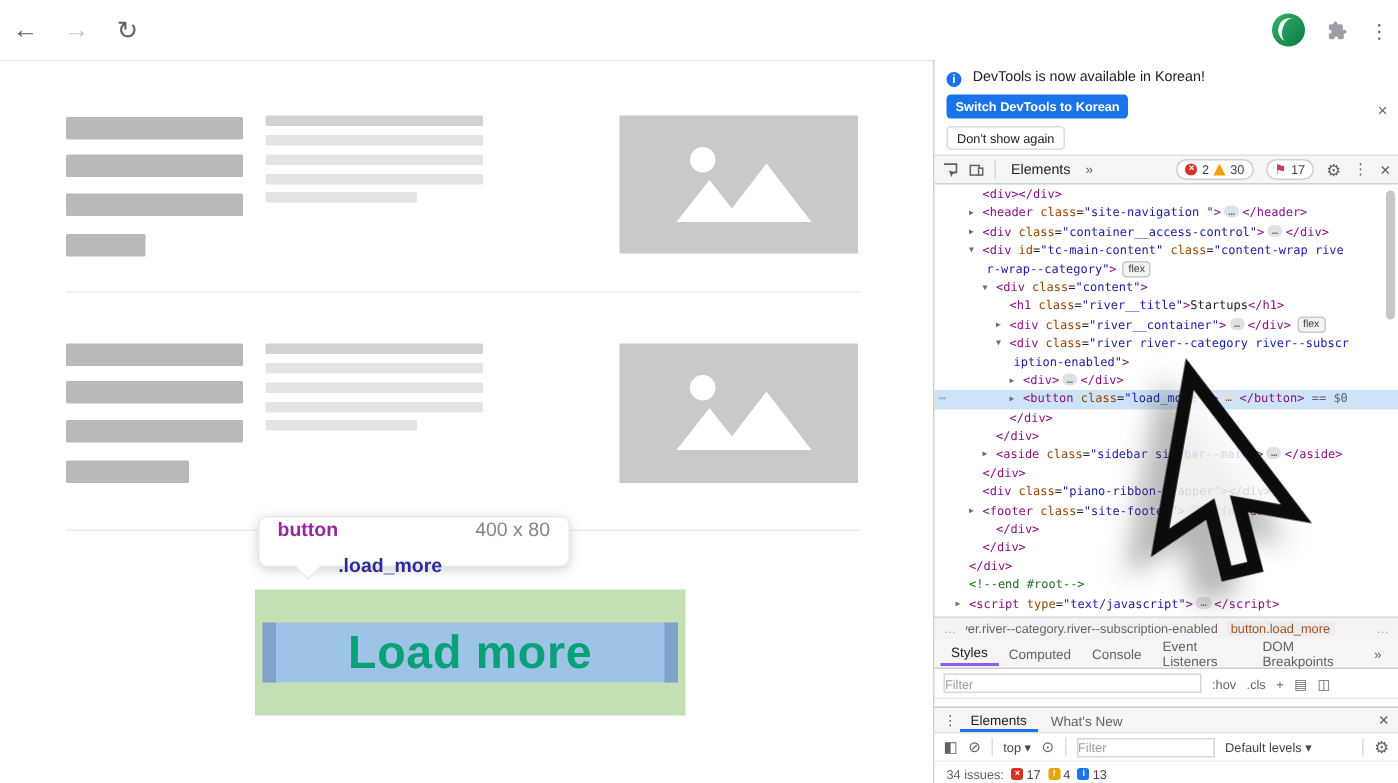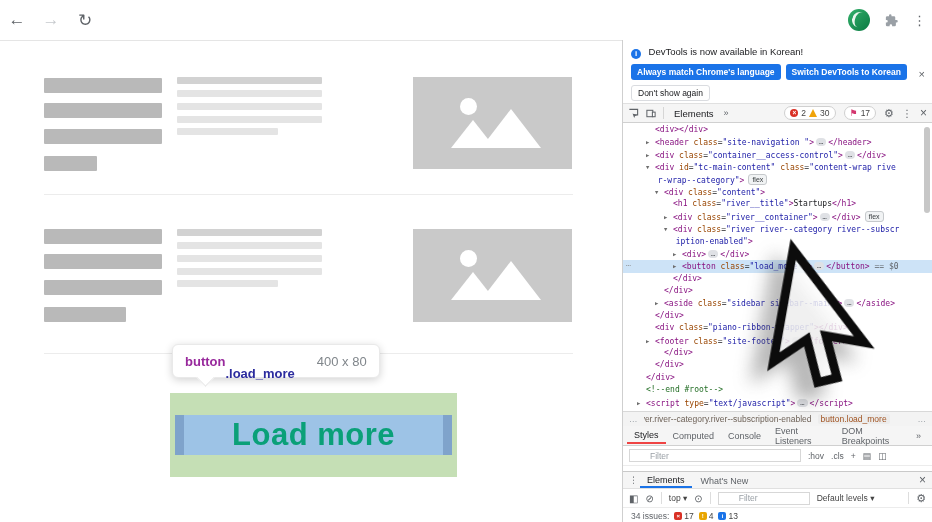--- a/index.html
+++ b/index.html
@@ -38,21 +38,21 @@
   .sk-img{position:absolute;left:413px;width:159px;background:#c9c9c9;}
   .sk-sun{position:absolute;left:47px;top:21px;width:17px;height:17px;border-radius:50%;background:#fff;}
   .sk-mt1{position:absolute;left:38px;top:43px;width:0;height:0;
     border-left:22px solid transparent;border-right:22px solid transparent;border-bottom:28px solid #fff;}
   .sk-mt2{position:absolute;left:68px;top:32px;width:0;height:0;
     border-left:30px solid transparent;border-right:30px solid transparent;border-bottom:39px solid #fff;}
   .divider{position:absolute;left:44px;width:529px;height:1px;background:#ececec;}
 
   
   .tip{position:absolute;left:172px;top:303px;height:32px;background:#fff;border:1px solid #e9e9e9;
-    border-radius:6px;box-shadow:0 2px 8px rgba(0,0,0,.18);display:flex;align-items:center;
+    border-radius:6px;box-shadow:0 2px 8px rgba(0,0,0,.18);display:flex;
     padding:0 12px;z-index:5;white-space:nowrap;}
   .tip::after{content:"";position:absolute;left:26px;bottom:-7px;width:12px;height:12px;background:#fff;
     transform:rotate(45deg);border-right:1px solid #e9e9e9;border-bottom:1px solid #e9e9e9;}
   .tip .t-tag{color:#98299c;font-weight:bold;font-size:13px;}
   .tip .t-cls{color:#2b2b9e;font-weight:bold;font-size:13px;margin-top:24px;}
   .tip .t-dim{color:#80868b;font-size:13px;margin-left:22px;}
 
   
   .lm-pad{position:absolute;left:170px;top:352px;width:287px;height:84px;background:#c5dfb5;}
   .lm-content{position:absolute;left:5px;top:22px;width:259px;height:40px;background:#9dc3e6;
@@ -111,24 +111,24 @@
   .dt-crumbs{height:15px;background:#f3f3f3;border-top:1px solid #d8d8d8;display:flex;
     align-items:center;gap:6px;padding:0 6px;font-size:8.5px;color:#9aa0a6;box-sizing:border-box;}
   .crumb{color:#6e6258;max-width:168px;overflow:hidden;direction:rtl;white-space:nowrap;}
   .crumb.on{direction:ltr;color:#a0521f;background:#ececec;border-radius:2px;padding:0 3px;max-width:none;}
   .crumb-more.right{margin-left:auto;}
 
   
   .dt-stabs{height:20px;background:#f5f5f5;border-bottom:1px solid #d0d0d0;display:flex;
     align-items:center;padding:0 4px;box-sizing:border-box;}
   .stab{font-size:9px;color:#5f6368;padding:3px 7px 2px 7px;}
-  .stab.on{color:#202124;border-bottom:2px solid #ef4444;}
+  .stab.on{color:#202124;border-bottom:2px solid #8b5cf6;}
   .dt-sfilter{height:20px;display:flex;align-items:center;gap:7px;padding:0 6px;box-sizing:border-box;
     border-bottom:1px solid #ececec;}
-  .flt{border:1px solid #d7d7d7;background:#fff;height:13px;font-size:8.5px;padding:0 20px;
+  .flt{border:1px solid #d7d7d7;background:#fff;height:13px;font-size:8.5px;padding:0 0;
     color:#202124;font-family:"Liberation Sans",sans-serif;box-sizing:border-box;outline:none;}
   .flt::placeholder{color:#9aa0a6;}
   .s-ctl{color:#5f6368;font-size:8.5px;}
   .s-ico{color:#5f6368;font-size:9px;}
 
   
   .dt-console{border-top:1px solid #c9c9c9;}
   .c-tabs{height:17px;background:#f5f5f5;display:flex;align-items:center;gap:2px;
     padding:0 6px;box-sizing:border-box;border-bottom:1px solid #e0e0e0;}
   .c-tab{font-size:9px;color:#5f6368;padding:2px 7px 1px 7px;}
@@ -222,21 +222,20 @@
   </div>
 
   <div class="devtools">
 
     <div class="dt-notice">
       <div>
         <span class="info-ic">i</span>
         <span class="notice-text">DevTools is now available in Korean!</span>
       </div>
       <div class="notice-btns">
-        <span class="blue-btn">Always match Chrome's language</span>
         <span class="blue-btn">Switch DevTools to Korean</span>
       </div>
       <span class="dismiss-btn">Don't show again</span>
       <span class="notice-x">×</span>
     </div>
 
     <div class="dt-bar">
       <svg class="ic" width="11" height="11" viewBox="0 0 24 24">
         <path d="M3 3h18v12h-8" fill="none" stroke="#5f6368" stroke-width="2.4"></path>
         <path d="M10 12l3.5 10 1.8-4.3L19.6 16z" fill="#5f6368"></path>

